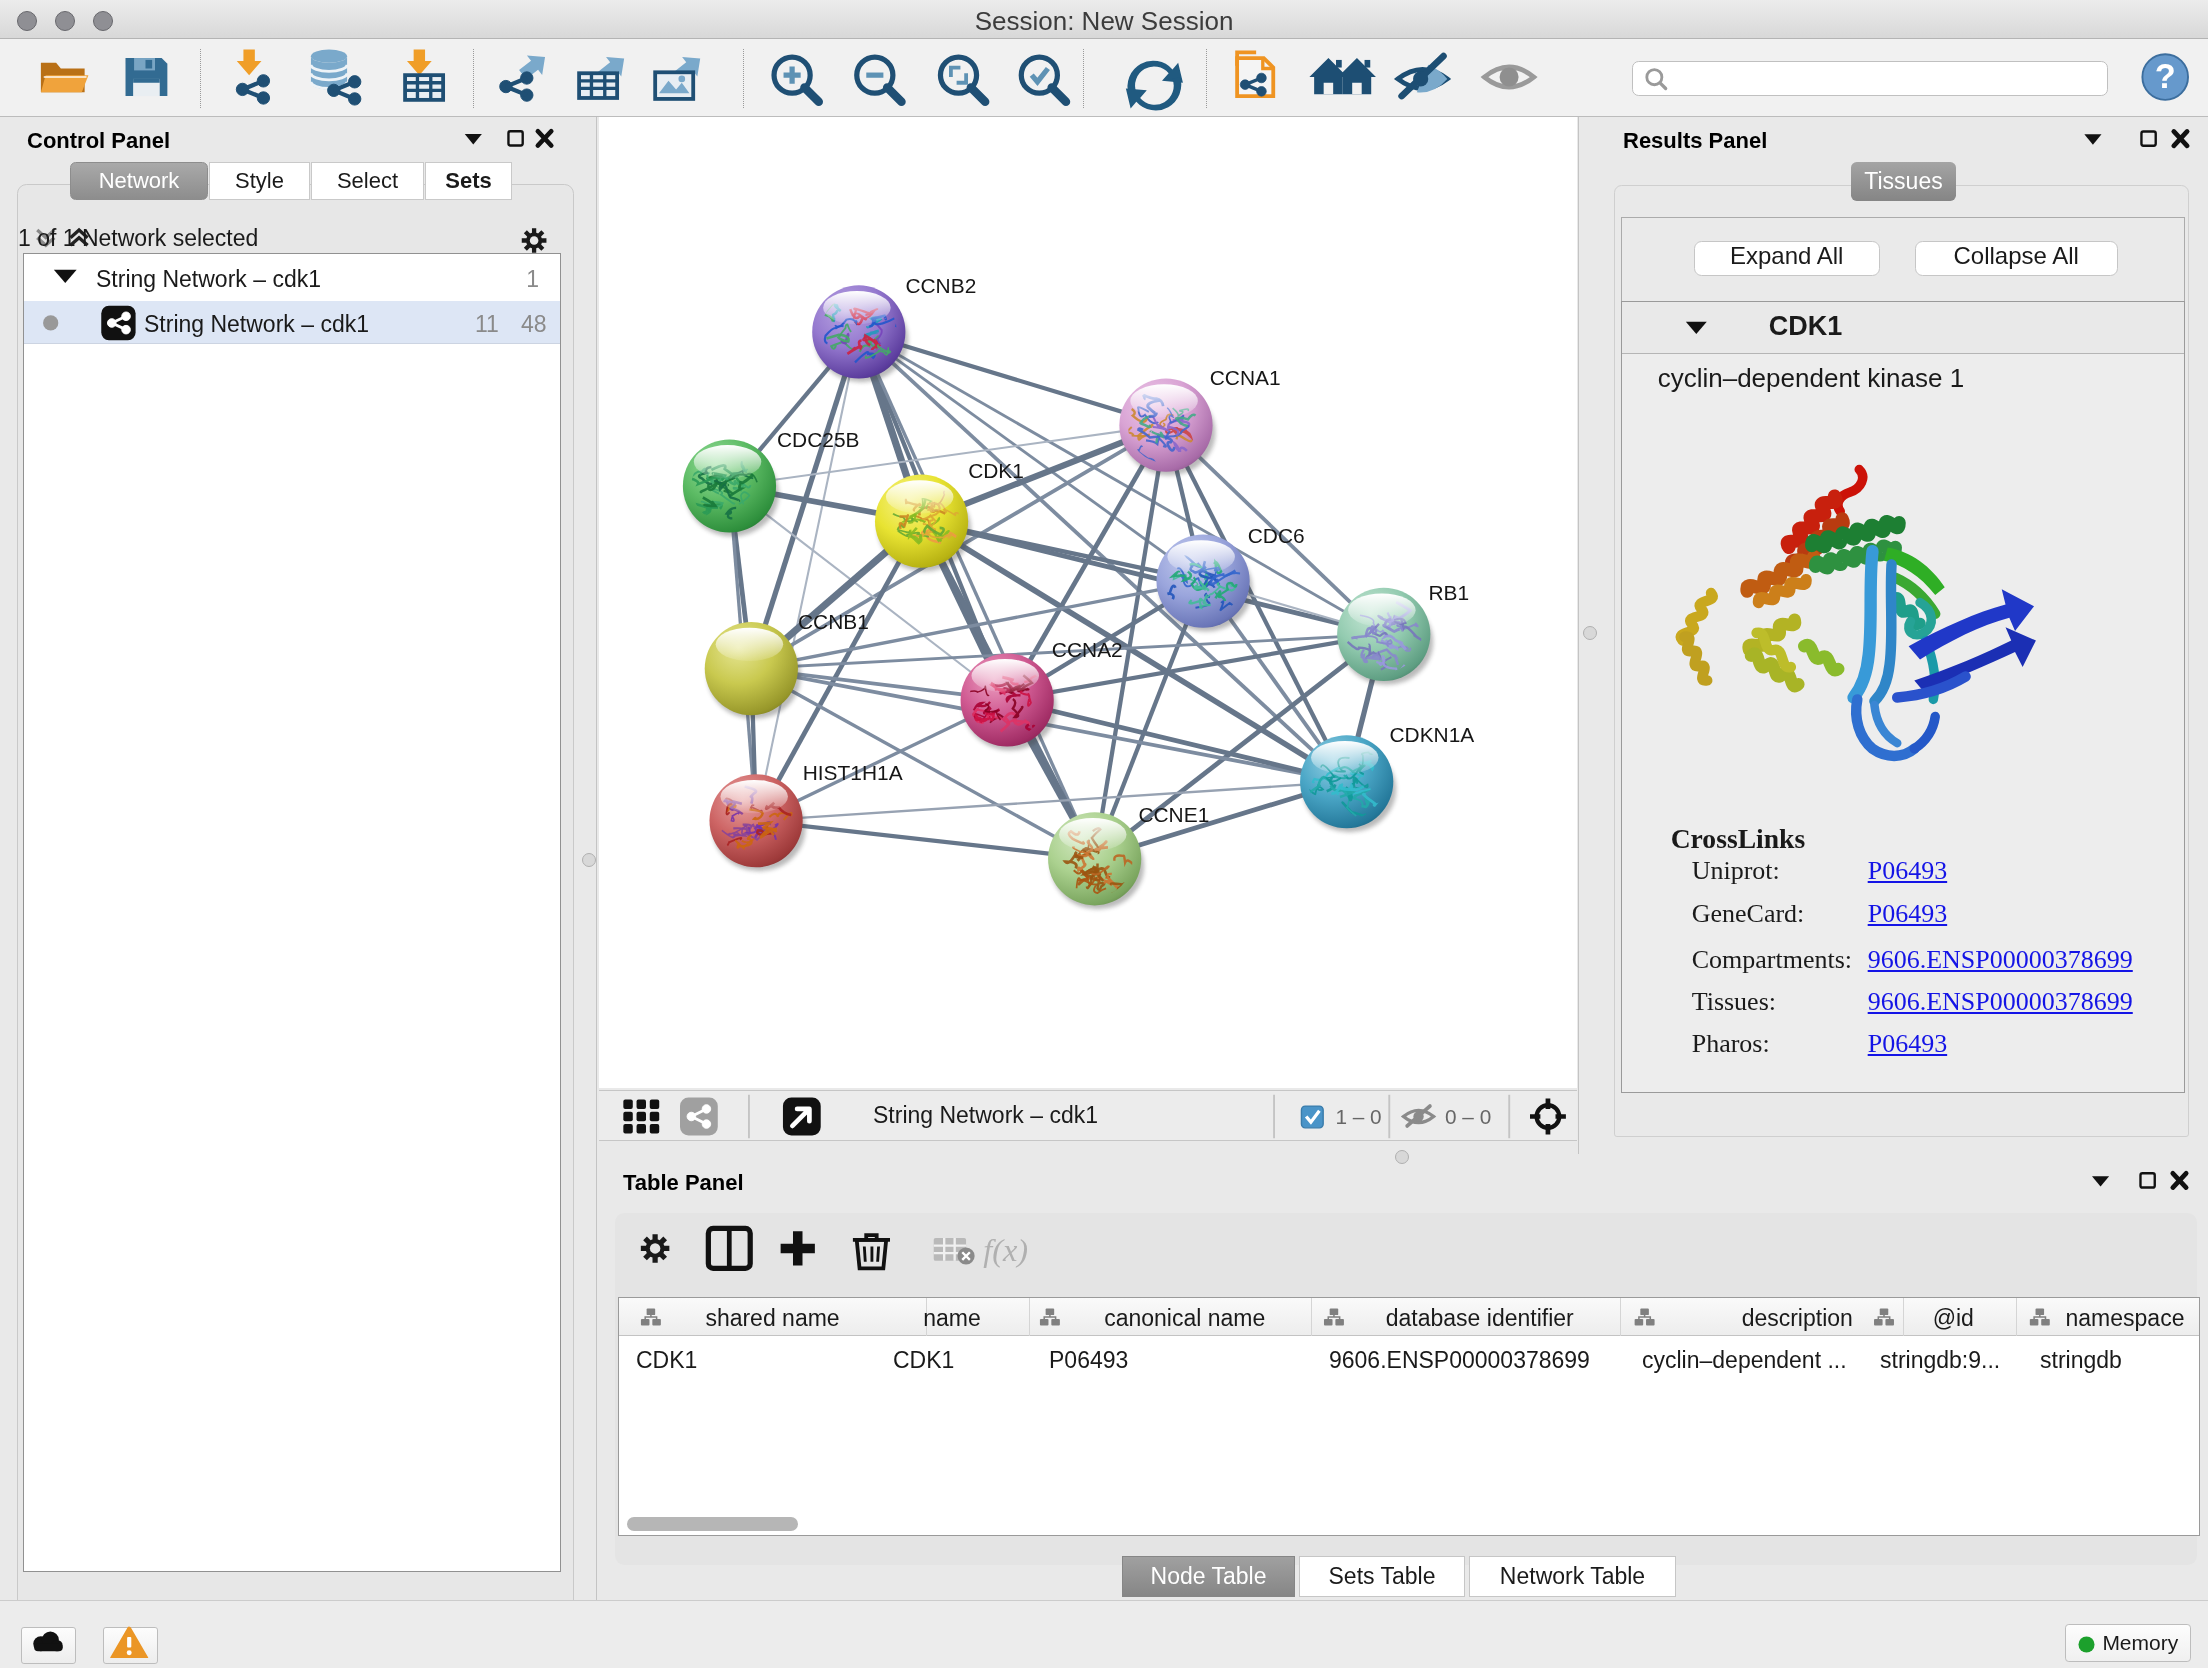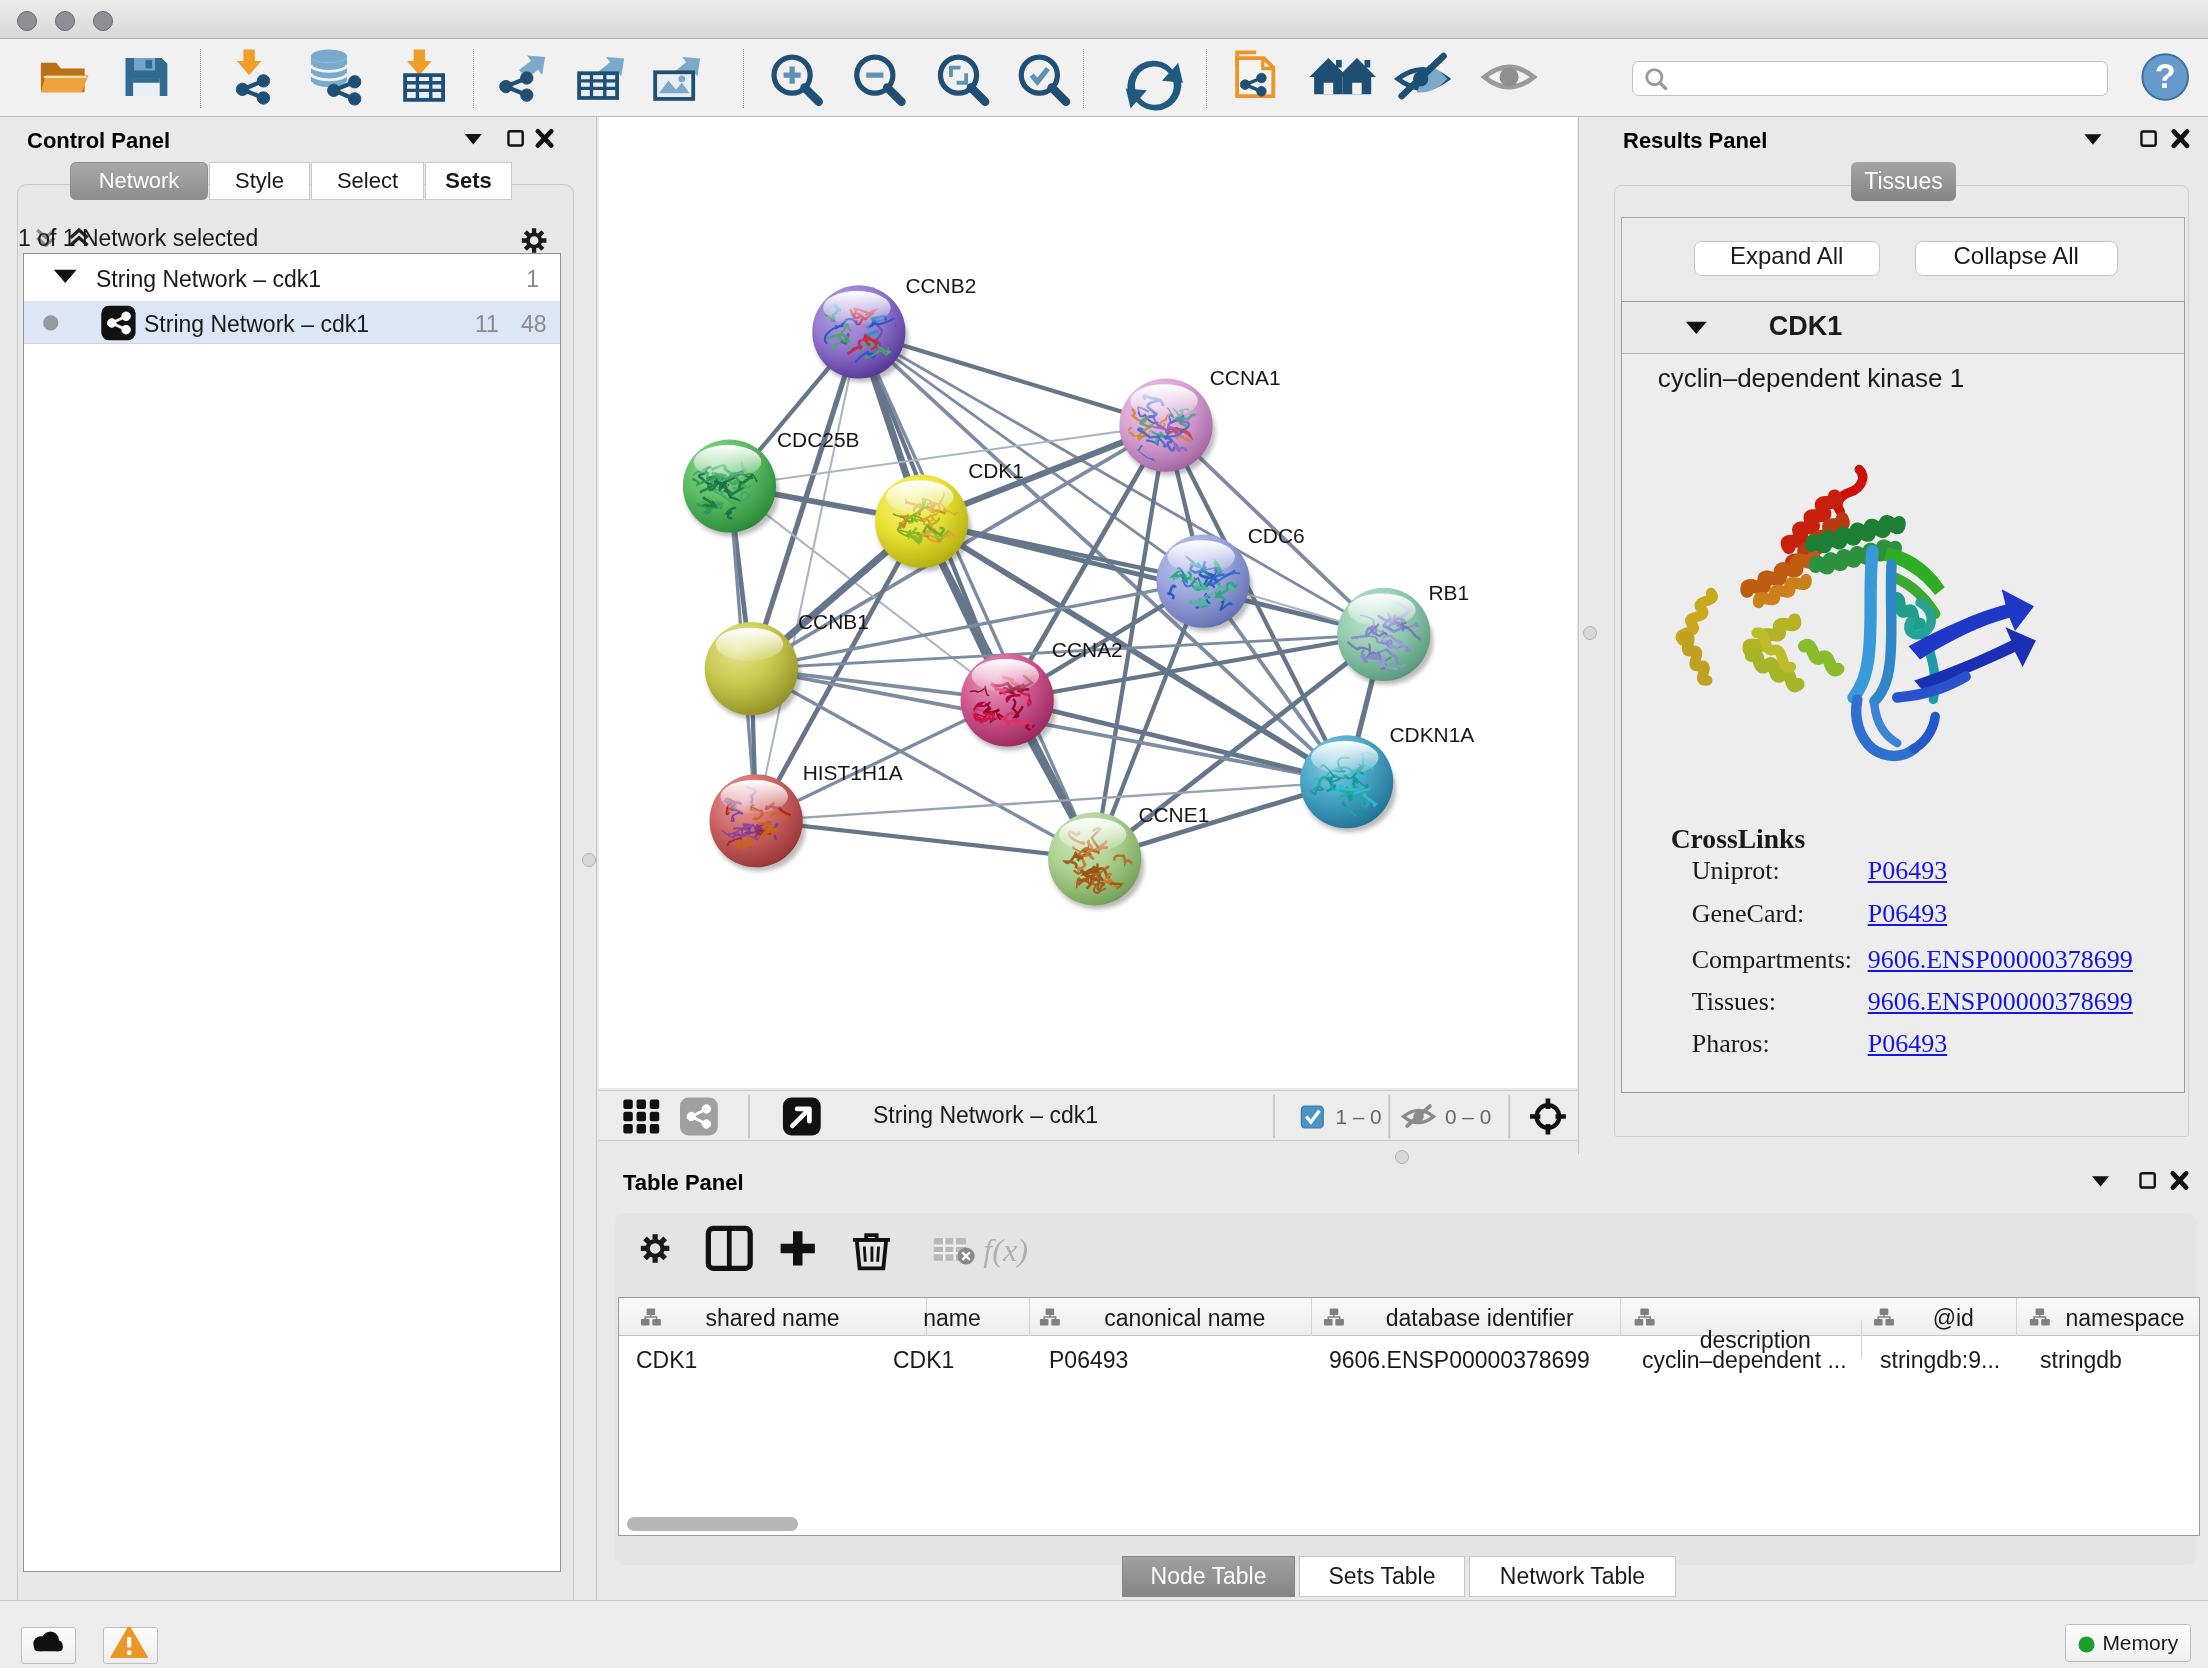--- a/index.html
+++ b/index.html
@@ -72,20 +72,21 @@
 
 .splitdot { position:absolute; width:14.3px; height:14.3px; border-radius:50%; background:#d8d8d8; border:1px solid #b0b0b0; }
 </style>
 </head>
 <body>
 
 <div class="abs" id="titlebar">
   <div class="tl" style="left:17px;"></div>
   <div class="tl" style="left:55px;"></div>
   <div class="tl" style="left:93px;"></div>
+  <div class="title">Session: New Session</div>
 </div>
 
 <div class="abs" id="toolbar">
   <svg id="tbicons" width="2208" height="78" style="position:absolute;left:0;top:0;" viewBox="0 0 2322 82">
     <defs>
       <g id="shareg">
         <circle cx="-11" cy="0" r="6.5"></circle>
           <circle cx="11" cy="-9" r="6.5"></circle>
           <circle cx="11" cy="9" r="6.5"></circle>
         <path d="M-11 0 L11 -9 M-11 0 L11 9" stroke-width="4.5" stroke="inherit"></path>
@@ -967,21 +968,21 @@
         </div>
       <div class="col" style="left:256px; width:155px;">
           <span class="colname">name</span>
         </div>
       <div class="col" style="left:411px; width:282px;">
           <span class="colname" style="padding-left:28.5px;">canonical name</span>
         </div>
       <div class="col" style="left:692px; width:310px;">
           <span class="colname" style="padding-left:28.5px;">database identifier</span>
         </div>
-      <div class="col" style="left:1002px; width:241px;margin-top:22px;">
+      <div class="col" style="left:1044px; width:241px;">
           <span class="colname" style="padding-left:28.5px;">description</span>
         </div>
       <div class="col" style="left:1243px; width:155px;">
           <span class="colname" style="padding-left:28.5px;">@id</span>
         </div>
       <div class="col" style="left:1398px; width:182px; border-right:none;">
           <span class="colname" style="padding-left:34px;">namespace</span>
         </div>
     </div>
     <span class="rowtxt" style="left:17px; top:49px;">CDK1</span>

